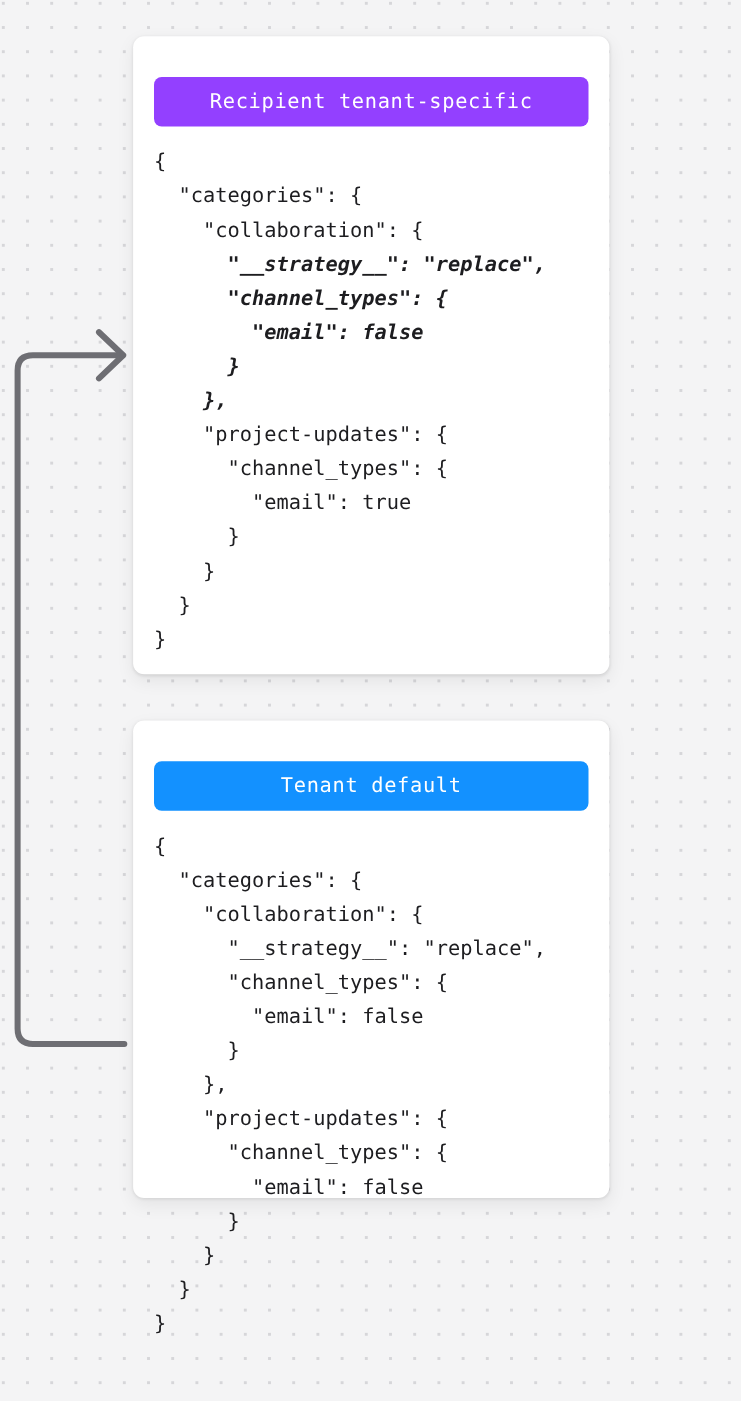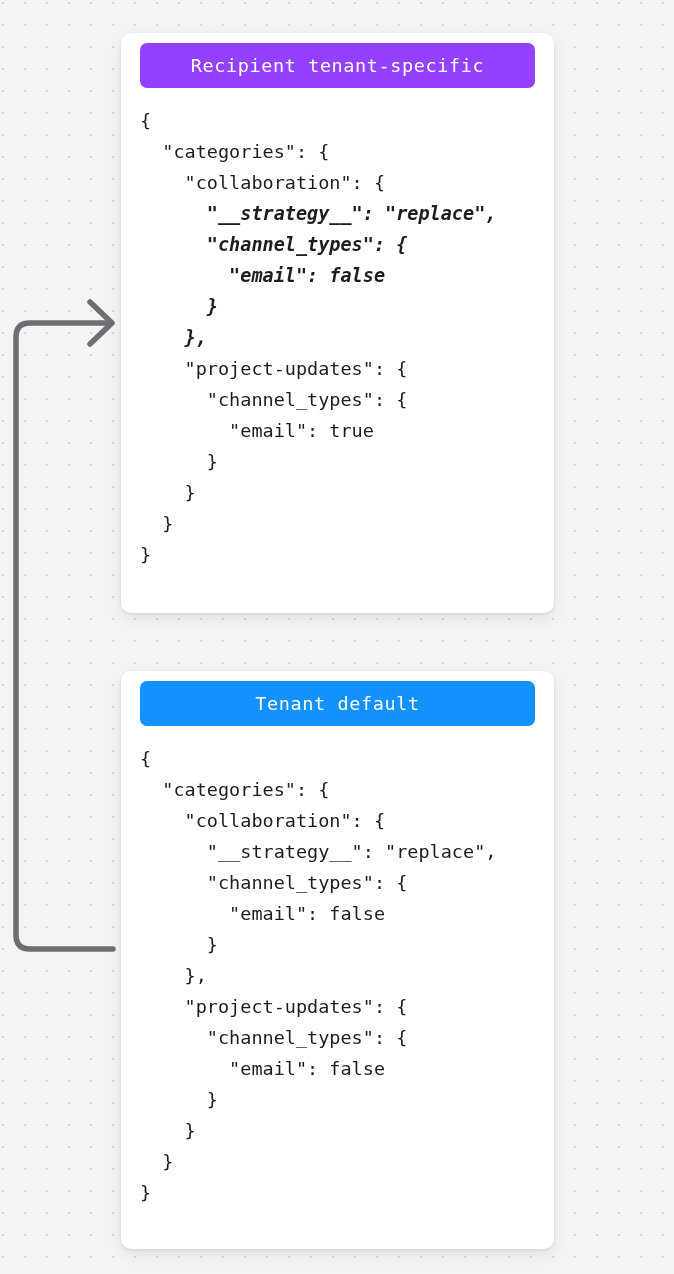--- a/index.html
+++ b/index.html
@@ -32,24 +32,24 @@
   
   .card {
     position: absolute;
     left: 121px;
     width: 433px;
     box-sizing: border-box;
     background: #ffffff;
     border-radius: 10px;
     box-shadow: 0 1px 3px rgba(17,17,20,0.10),
                 0 6px 16px rgba(17,17,20,0.07);
-    padding: 10px 0 24px 0;
+    padding: 37px 0 24px 0;
   }
   #card-recipient { top: 33px; height: 580px; }
-  #card-tenant    { top: 671px; height: 578px; }
+  #card-tenant    { top: 655px; height: 434px; }
 
   .card-header {
     margin: 0 19px 17px 19px;
     height: 45px;
     border-radius: 7px;
     display: flex;
     align-items: center;
     justify-content: center;
     color: #ffffff;
     font-size: 18.5px;

